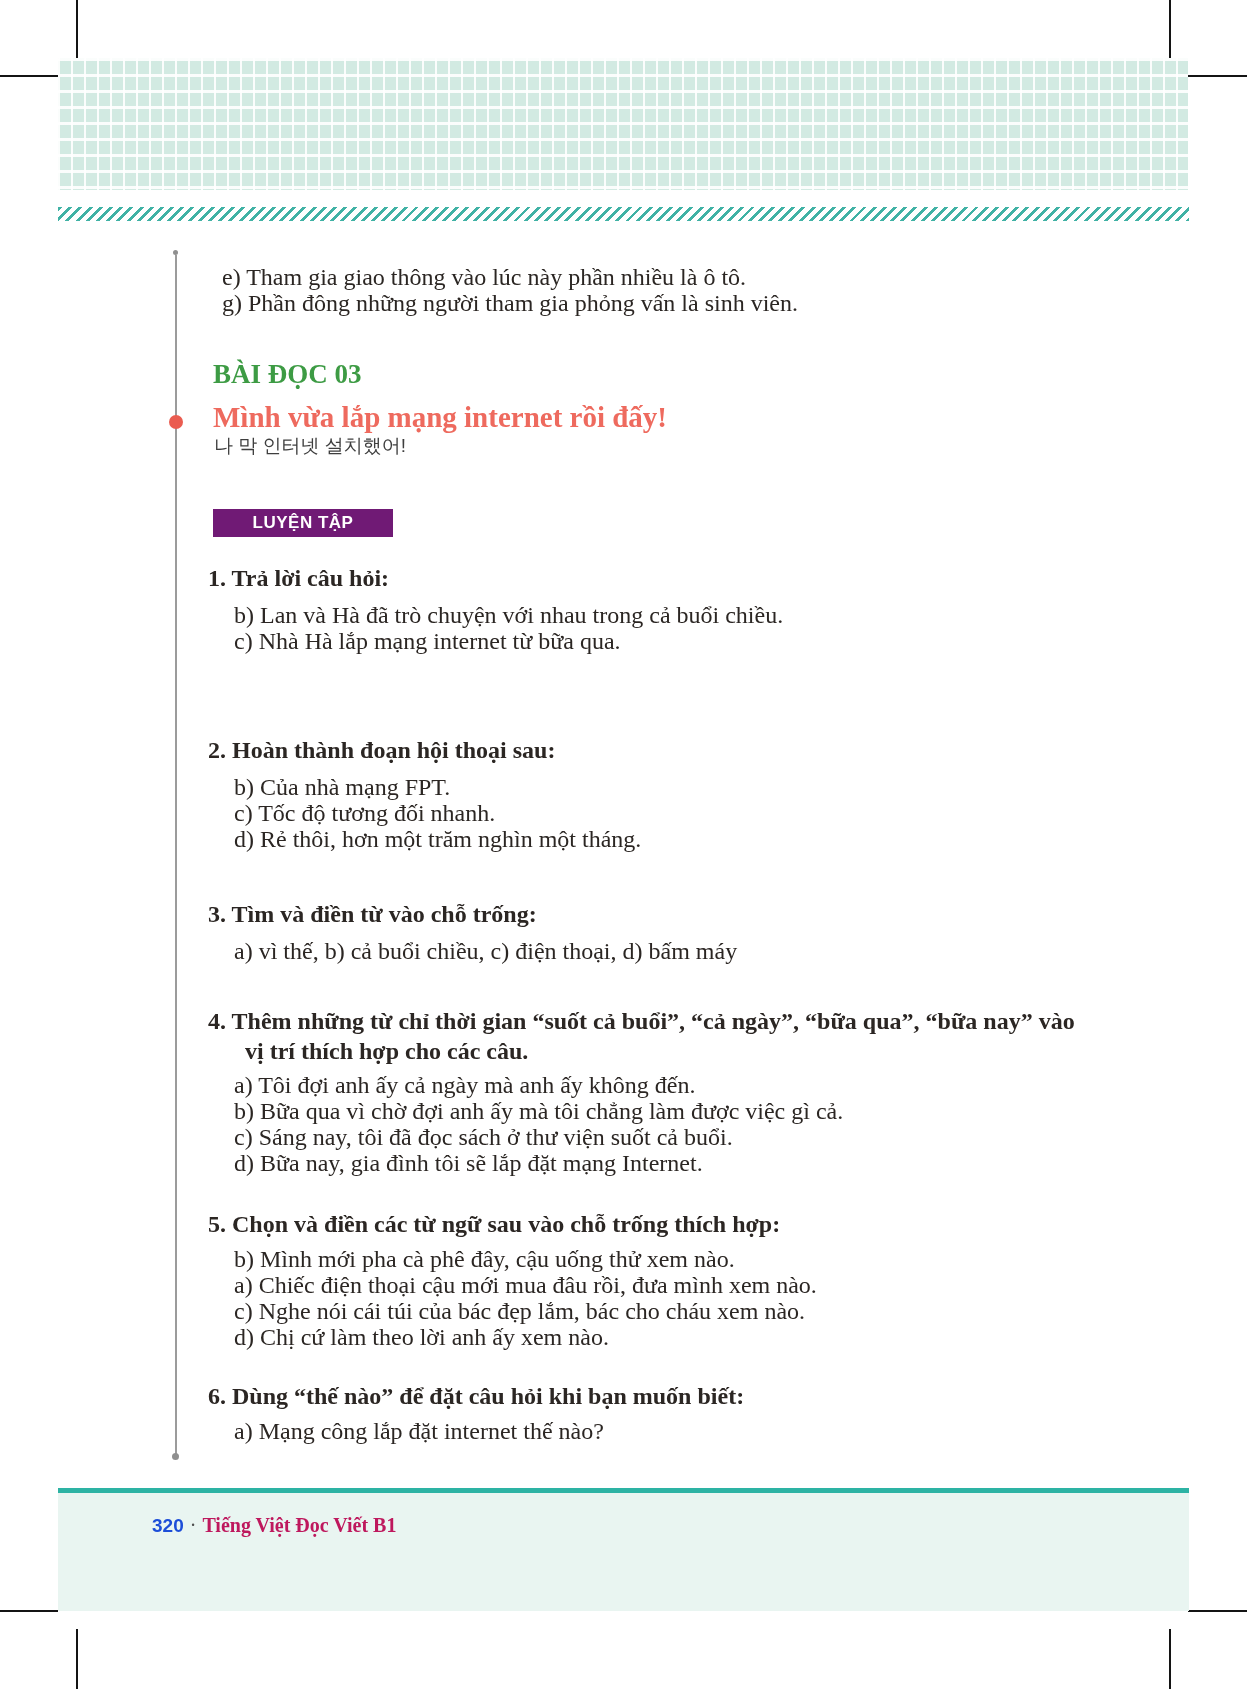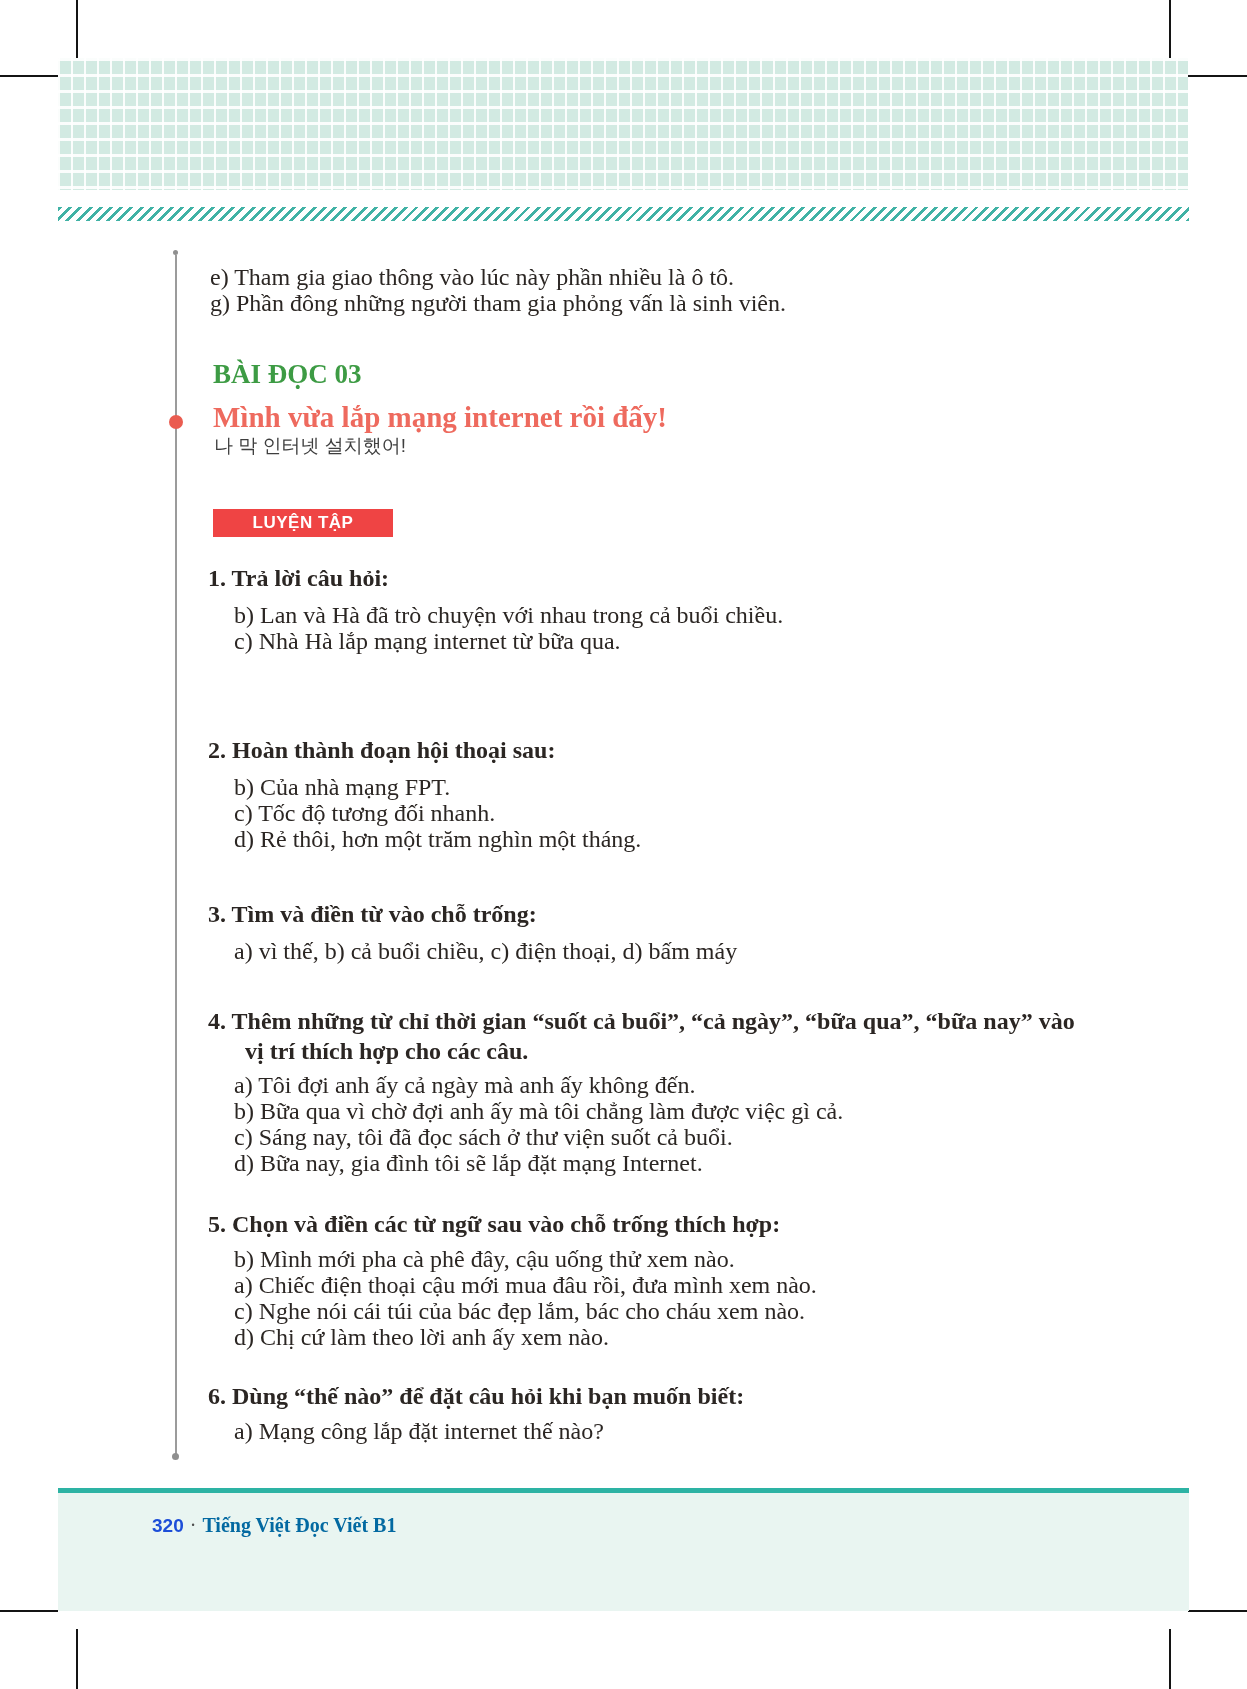--- a/index.html
+++ b/index.html
@@ -21,31 +21,31 @@
     background:repeating-linear-gradient(-45deg,#40b2a5 0 2.8px, rgba(255,255,255,0) 2.8px 7.2px);}
 
   
   .spine{position:absolute;left:175px;top:255px;width:2px;height:1200px;background:#9b9b9b;}
   .dot{position:absolute;border-radius:50%;}
   .dot-top{left:173px;top:250px;width:5px;height:5px;background:#8f8f8f;}
   .dot-red{left:169px;top:415px;width:14px;height:14px;background:#ea5c50;}
   .dot-bottom{left:172px;top:1453px;width:7px;height:7px;background:#8f8f8f;}
 
   
-  .cont-items{position:absolute;left:210px;top:264px;width:840px;
+  .cont-items{position:absolute;left:222px;top:264px;width:840px;
     font-size:24px;line-height:26px;}
   .lesson-label{position:absolute;left:213px;top:358px;
     font-size:27px;line-height:32px;font-weight:700;color:#3d9b44;}
   .lesson-title{position:absolute;left:213px;top:400px;
     font-size:29px;line-height:34px;font-weight:700;color:#ee6a5e;}
   .lesson-subtitle{position:absolute;left:214px;top:434px;
     font-family:"Liberation Sans",sans-serif;font-size:19px;line-height:24px;color:#3e3e3e;}
 
   .badge{position:absolute;left:213px;top:509px;width:180px;height:28px;
-    background:#ef4444;color:#ffffff;text-align:center;line-height:28px;
+    background:#701a75;color:#ffffff;text-align:center;line-height:28px;
     font-family:"Liberation Sans",sans-serif;font-size:17px;font-weight:700;letter-spacing:.5px;}
 
   .ex-heading{position:absolute;left:208px;width:845px;
     font-size:24px;line-height:30px;font-weight:700;
     padding-left:37px;text-indent:-37px;}
   .ex-items{position:absolute;left:234px;width:840px;
     font-size:24px;line-height:26px;}
 
   .exh-1{top:563px;} .exi-1{top:602px;}
   .exh-2{top:735px;} .exi-2{top:774px;}
@@ -53,21 +53,21 @@
   .exh-4{top:1006px;} .exi-4{top:1072px;}
   .exh-5{top:1209px;} .exi-5{top:1246px;}
   .exh-6{top:1381px;} .exi-6{top:1418px;}
 
   
   .footer-bar{position:absolute;left:58px;top:1488px;width:1131px;height:5px;background:#2db3a4;}
   .footer-box{position:absolute;left:58px;top:1493px;width:1131px;height:118px;background:#e9f5f1;}
   .footer-text{position:absolute;left:152px;top:1511px;line-height:28px;font-size:20px;}
   .footer-pagenum{font-family:"Liberation Sans",sans-serif;font-size:19px;color:#1d4ed8;font-weight:bold;}
   .footer-sep{color:#4e4e4e;padding:0 6px;}
-  .footer-title{font-weight:700;color:#0369a1;margin-top:40px;}
+  .footer-title{font-weight:700;color:#be185d;margin-top:40px;}
 </style>
 </head>
 <body>
 
 <div class="mark" style="left:76px;top:0;width:2px;height:58px;"></div>
 <div class="mark" style="left:1169px;top:0;width:2px;height:58px;"></div>
 <div class="mark" style="left:0;top:75px;width:58px;height:2px;"></div>
 <div class="mark" style="left:1188px;top:75px;width:59px;height:2px;"></div>
 <div class="mark" style="left:0;top:1610px;width:58px;height:2px;"></div>
 <div class="mark" style="left:1188px;top:1610px;width:59px;height:2px;"></div>

